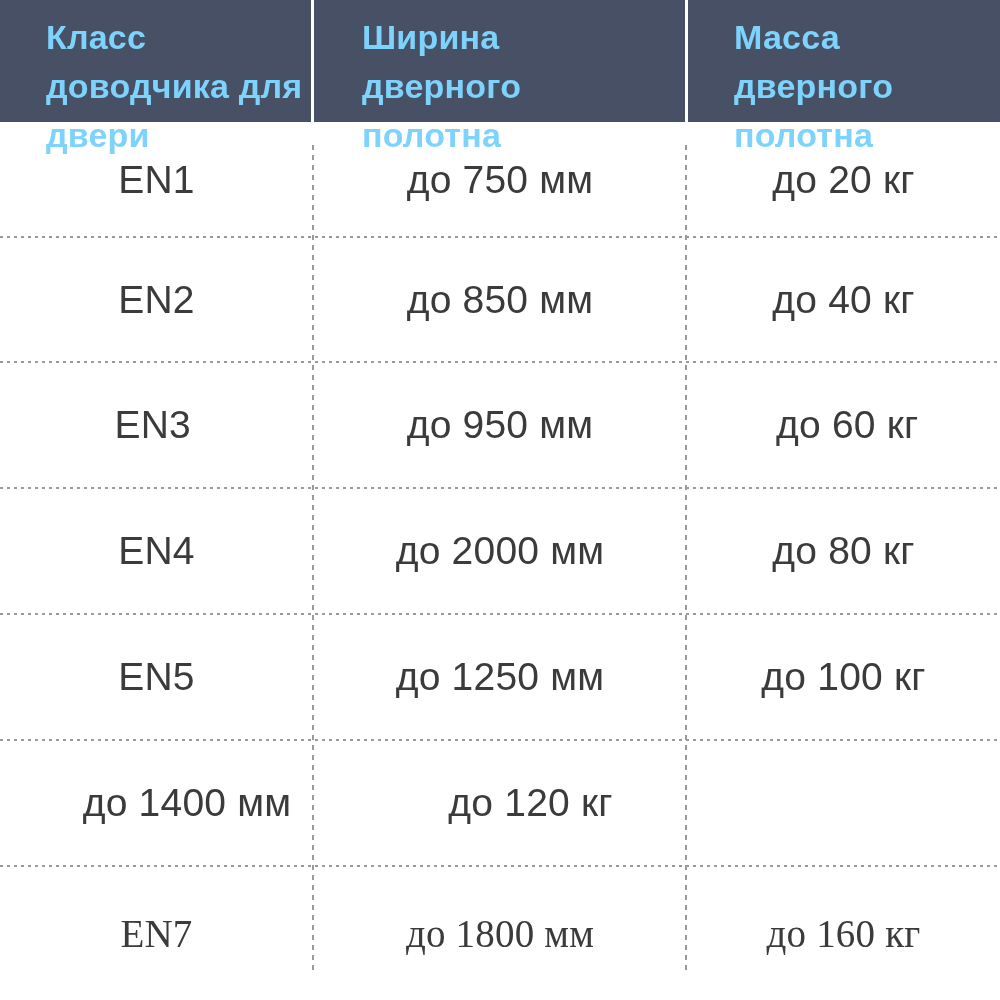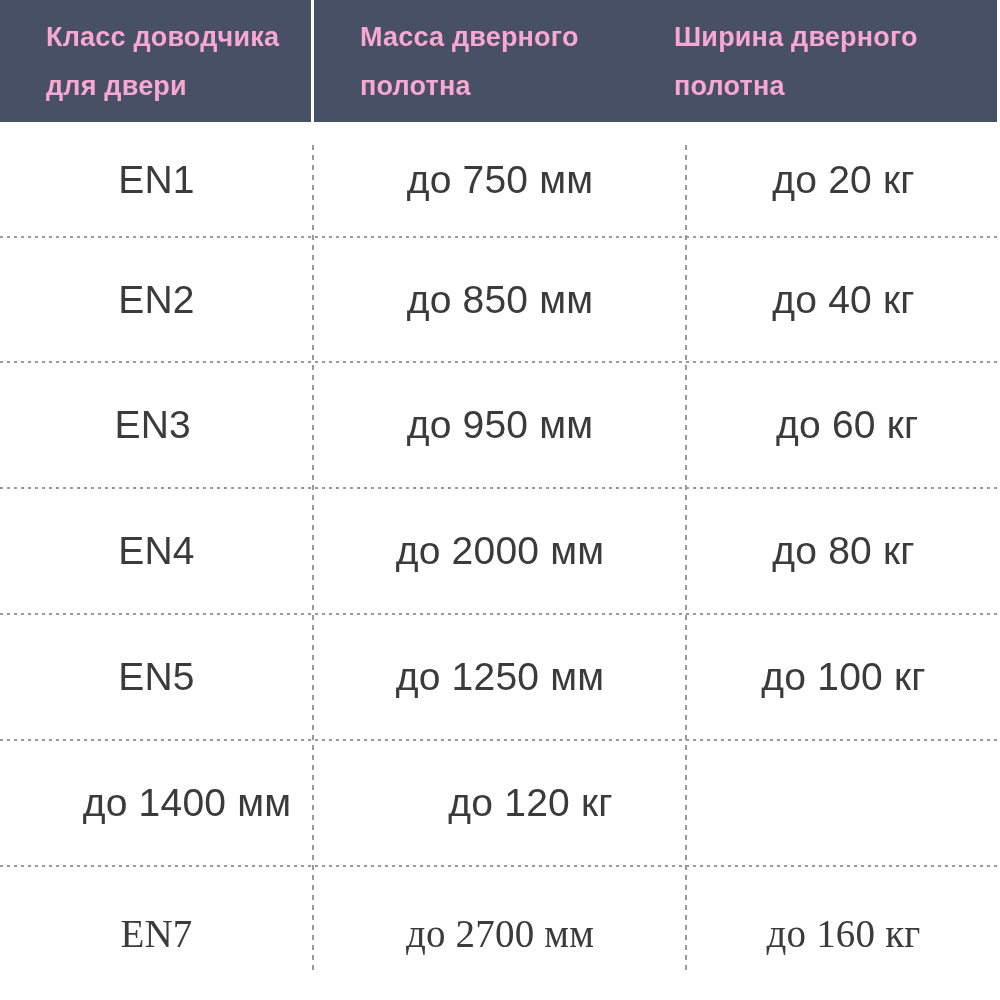--- a/index.html
+++ b/index.html
@@ -14,23 +14,23 @@
   }
   
   .header {
     display: flex;
     width: 1000px;
     height: 122px;
     background: #ffffff;
   }
   .hcell {
     background: #475065;
-    color: #f9a8d4;
+    color: #7dd3fc;
     font-weight: 700;
-    font-size: 27px;
+    font-size: 34px;
     line-height: 49px;
     letter-spacing: 0.2px;
     padding-top: 13px;
     height: 122px;
   }
   .hcell-1 { width: 311px; padding-left: 46px; margin-right: 3px; }
   .hcell-2 { width: 371px; padding-left: 48px; margin-right: 3px; }
   .hcell-3 { width: 312px; padding-left: 46px; }
   .hcell-1 .hlabel { display: block; max-width: 260px; }
   .hcell-2 .hlabel { display: block; max-width: 290px; }
@@ -84,25 +84,25 @@
 </style>
 </head>
 <body>
 
 <div class="canvas">
 
   <div class="header">
     <div class="hcell hcell-1">
       <span class="hlabel">Класс доводчика для двери</span>
     </div>
+    <div class="hcell hcell-2">
+      <span class="hlabel">Ширина дверного полотна</span>
+    </div>
     <div class="hcell hcell-3">
       <span class="hlabel">Масса дверного полотна</span>
-    </div>
-    <div class="hcell hcell-2">
-      <span class="hlabel">Ширина дверного полотна</span>
     </div>
   </div>
 
   <div class="body">
     <div class="row">
       <div class="cell cell-1">EN1</div>
       <div class="cell cell-2">до 750 мм</div>
       <div class="cell cell-3">до 20 кг</div>
     </div>
     <div class="row">
@@ -124,21 +124,21 @@
       <div class="cell cell-1">EN5</div>
       <div class="cell cell-2">до 1250 мм</div>
       <div class="cell cell-3">до 100 кг</div>
     </div>
     <div class="row">
       <div class="cell cell-2">до 1400 мм</div>
       <div class="cell cell-3">до 120 кг</div>
     </div>
     <div class="row">
       <div class="cell cell-1">EN7</div>
-      <div class="cell cell-2">до 2700 мм</div>
+      <div class="cell cell-2">до 1800 мм</div>
       <div class="cell cell-3">до 160 кг</div>
     </div>
   </div>
 
   <div class="hline hline-1"></div>
   <div class="hline hline-2"></div>
   <div class="hline hline-3"></div>
   <div class="hline hline-4"></div>
   <div class="hline hline-5"></div>
   <div class="hline hline-6"></div>

